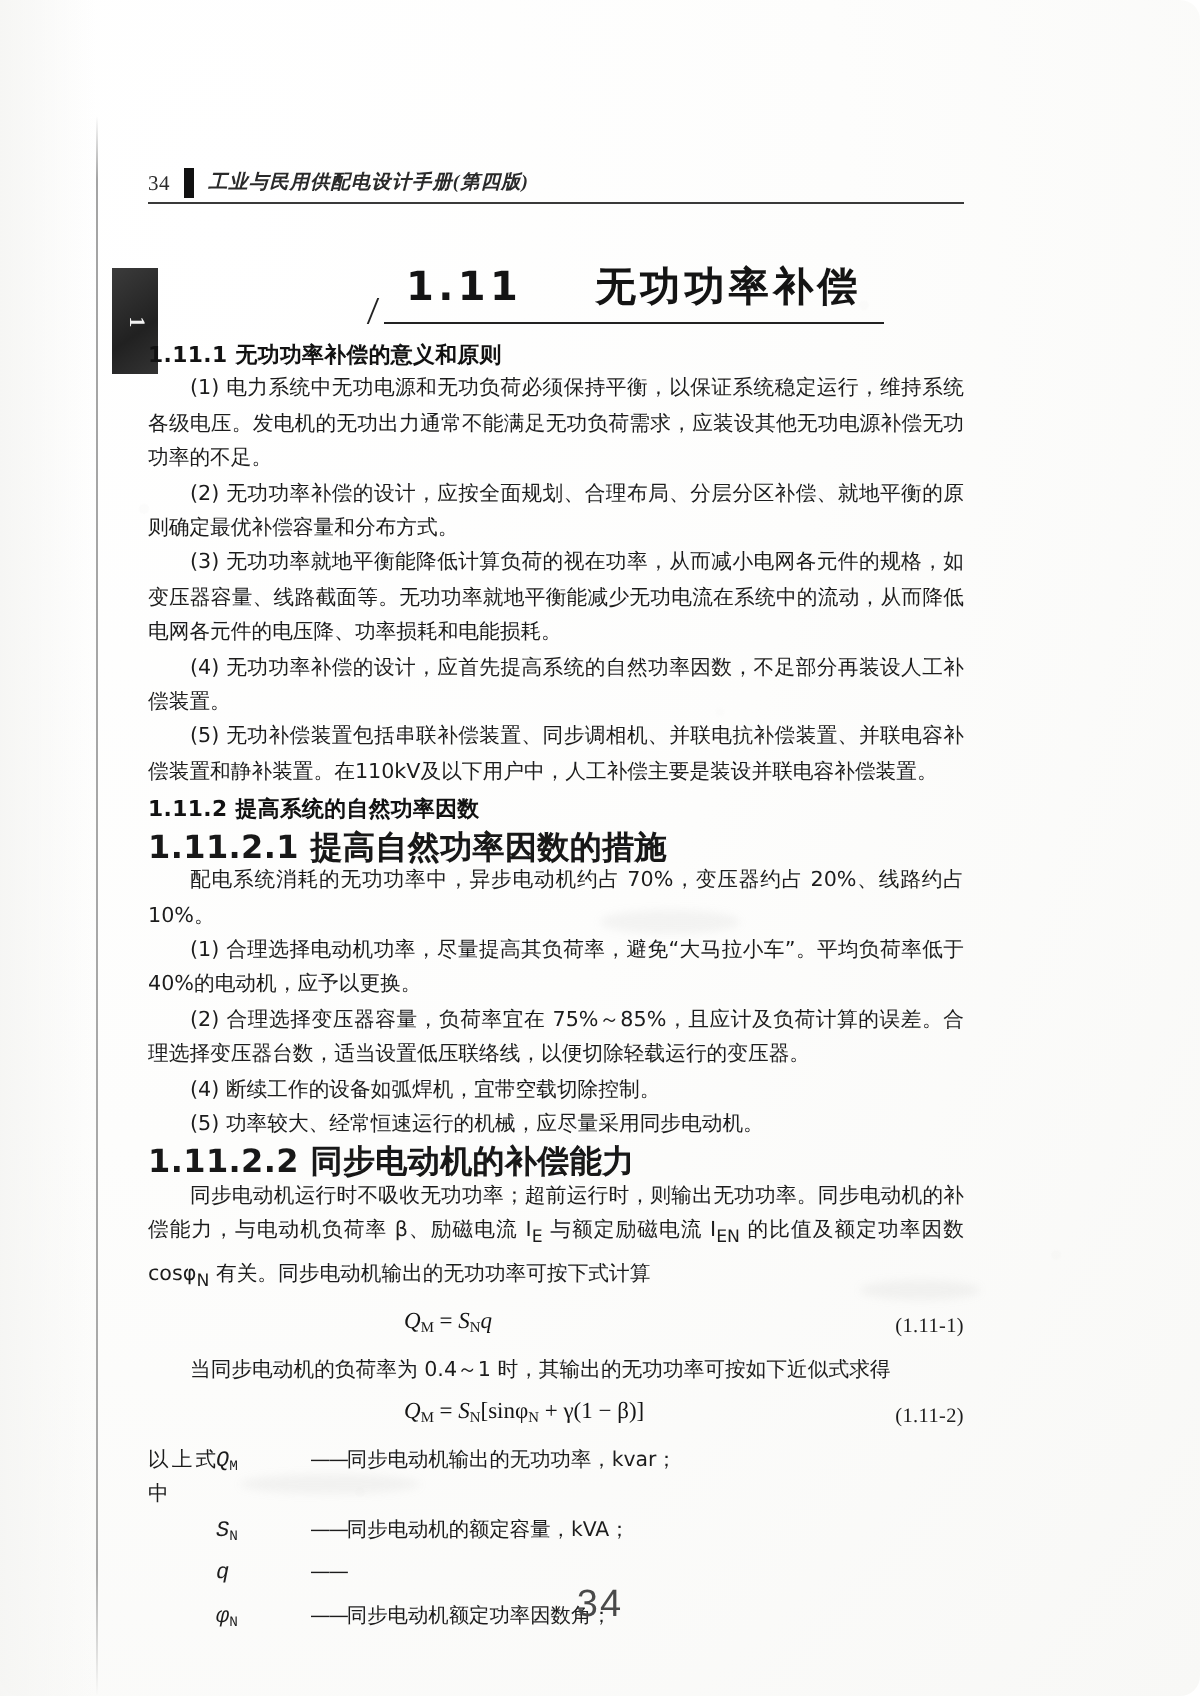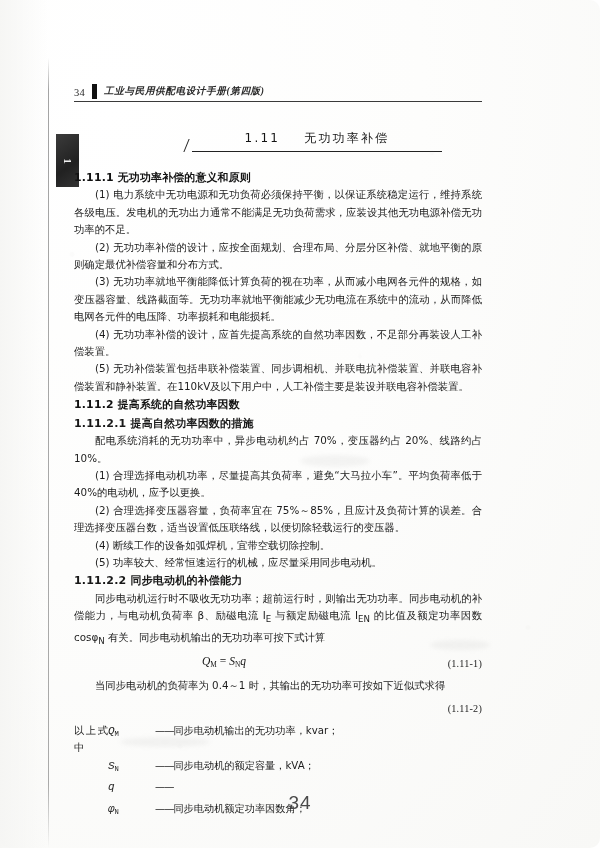--- a/index.html
+++ b/index.html
@@ -121,22 +121,22 @@
     font-family: "Liberation Serif", "DejaVu Serif", serif;
   }
 
   
   .sec-title {
     position: absolute;
     left: 118px;
     top: 130px;
     width: 250px;
     text-align: center;
-    font-size: 12px;
-    font-weight: 400;
+    font-size: 20px;
+    font-weight: 700;
     letter-spacing: 2.2px;
     color: #141414;
     border-bottom: 1.3px solid #222;
     padding-bottom: 4px;
     white-space: nowrap;
     font-family: "DejaVu Sans", "Liberation Sans", sans-serif;
   }
   .sec-title .slash {
     position: absolute;
     left: -6px;
@@ -161,21 +161,21 @@
   .h3 {
     font-weight: 700;
     font-size: 10.9px;
     letter-spacing: .2px;
     margin: 1px 0 0 0;
     font-family: "DejaVu Sans", "Liberation Sans", sans-serif;
     color: #121212;
   }
   .h4 {
     font-weight: 700;
-    font-size: 11px;
+    font-size: 16px;
     letter-spacing: .2px;
     margin: 1px 0 0 0;
     font-family: "DejaVu Sans", "Liberation Sans", sans-serif;
     color: #181818;
   }
   .p {
     margin: 0;
     text-indent: 21px;
     font-family: "DejaVu Sans", "Liberation Sans", sans-serif;
     font-size: 10.35px;
@@ -331,20 +331,23 @@
       <div class="formula-row">
         <div class="formula"><i>Q</i><sub>M</sub>
           <span>=</span> <i>S</i><sub>N</sub><i>q</i>
         </div>
         <div class="eqno">(1.11-1)</div>
       </div>
 
       <p class="p">当同步电动机的负荷率为 0.4～1 时，其输出的无功功率可按如下近似式求得</p>
 
       <div class="formula-row">
+        <div class="formula"><i>Q</i><sub>M</sub>
+          <span>=</span> <i>S</i><sub>N</sub><span>[sinφ</span><sub>N</sub><span> + γ(1 − β)]</span>
+        </div>
         <div class="eqno">(1.11-2)</div>
       </div>
 
       <div class="wherelist">
         <div class="where-row">
           <span class="where-lead">以上式中</span>
           <span class="where-sym"><i>Q</i><sub>M</sub></span>
           <span class="where-dash">——</span>
           <span class="where-def">同步电动机输出的无功功率，kvar；</span>
         </div>

